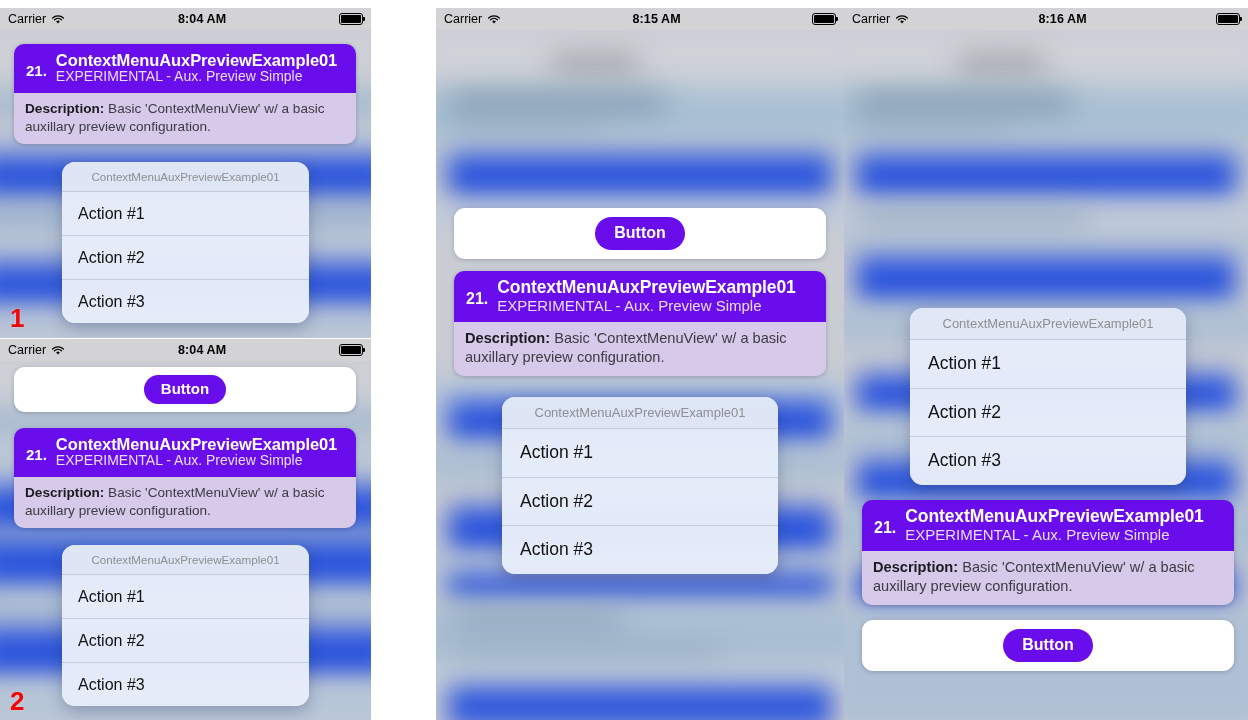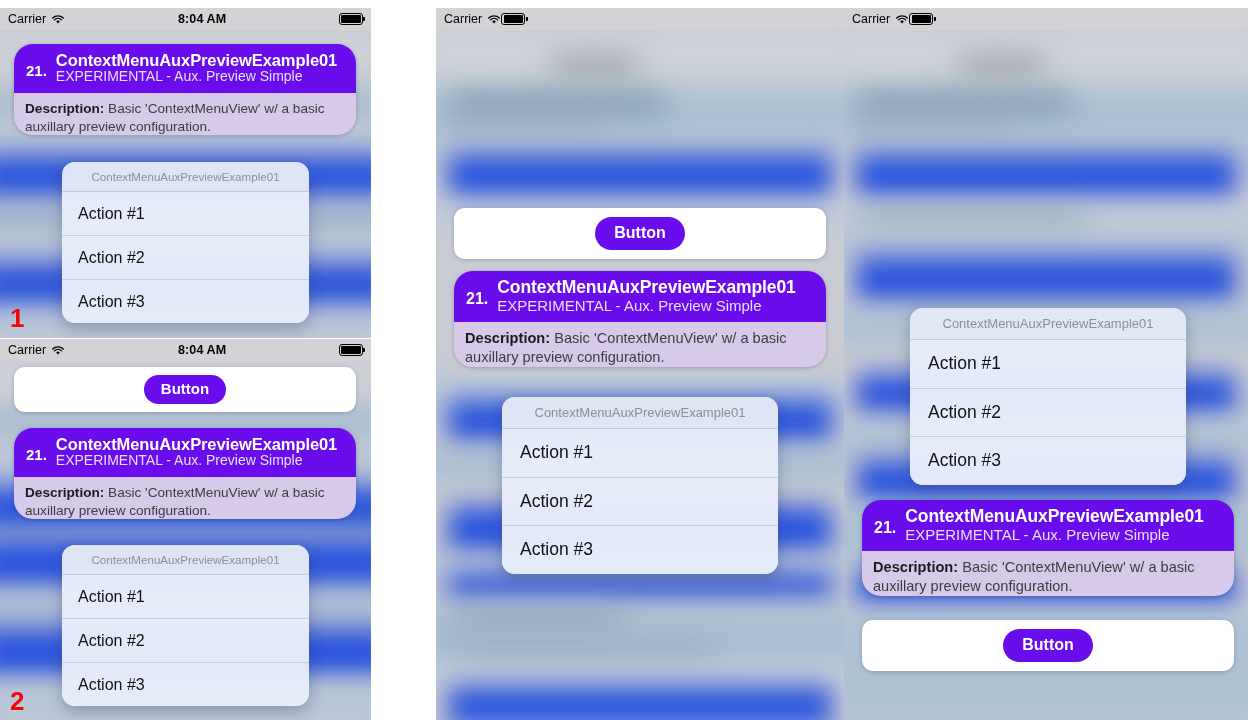--- a/index.html
+++ b/index.html
@@ -69,21 +69,21 @@
     right: -3.4px; top: 3.4px;
     width: 2px; height: 4px;
     background: #000;
     border-radius: 0 1px 1px 0;
   }
   .battery i { display: block; width: 100%; height: 100%; background: #000; border-radius: 1px; }
 
   
   .example-card {
     position: absolute;
-    border-radius: 19px;
+    border-radius: 10px;
     overflow: hidden;
     box-shadow: 0 1px 4px rgba(40,40,70,.28);
     z-index: 20;
   }
   .ex-head {
     background: #6a0ded;
     display: flex;
     align-items: center;
     padding: 7px 10px 8px 12px;
     gap: 9px;
@@ -106,21 +106,21 @@
     white-space: nowrap;
   }
   .ex-sub {
     color: #eadcff;
     font-size: 14px;
     font-weight: 400;
     white-space: nowrap;
   }
   .ex-desc {
     background: #d6c9e9;
-    padding: 7px 11px 0 11px;
+    padding: 7px 11px 9px 11px;
     font-size: 13.6px;
     color: #3c3c44;
     line-height: 1.28;
   }
   .ex-desc b { color: #1b1b22; font-weight: 700; }
 
   
   .btn-card {
     position: absolute;
     background: #ffffff;
@@ -365,20 +365,21 @@
       <div class="sb-left">
         <span class="carrier">Carrier</span>
         <span class="wifi">
           <svg viewBox="0 0 16 12" width="14" height="11">
               <path d="M8 10.6 L5.9 8.2 a3.1 3.1 0 0 1 4.2 0 Z" fill="#000"></path>
               <path d="M3.9 6.4 a5.9 5.9 0 0 1 8.2 0" stroke="#000" stroke-width="1.5" fill="none" stroke-linecap="round"></path>
               <path d="M1.9 4.3 a8.7 8.7 0 0 1 12.2 0" stroke="#000" stroke-width="1.5" fill="none" stroke-linecap="round"></path>
             </svg>
         </span>
       </div>
+      <div class="sb-center">8:15 AM</div>
       <div class="sb-right">
         <span class="battery">
             <i></i>
           </span>
       </div>
     </div>
 
     <div class="btn-card">
       <button class="pill-button">Button</button>
     </div>
@@ -428,20 +429,21 @@
       <div class="sb-left">
         <span class="carrier">Carrier</span>
         <span class="wifi">
           <svg viewBox="0 0 16 12" width="14" height="11">
               <path d="M8 10.6 L5.9 8.2 a3.1 3.1 0 0 1 4.2 0 Z" fill="#000"></path>
               <path d="M3.9 6.4 a5.9 5.9 0 0 1 8.2 0" stroke="#000" stroke-width="1.5" fill="none" stroke-linecap="round"></path>
               <path d="M1.9 4.3 a8.7 8.7 0 0 1 12.2 0" stroke="#000" stroke-width="1.5" fill="none" stroke-linecap="round"></path>
             </svg>
         </span>
       </div>
+      <div class="sb-center">8:16 AM</div>
       <div class="sb-right">
         <span class="battery">
             <i></i>
           </span>
       </div>
     </div>
 
     <div class="ctx-menu">
       <div class="ctx-title">ContextMenuAuxPreviewExample01</div>
       <div class="ctx-item">Action #1</div>

